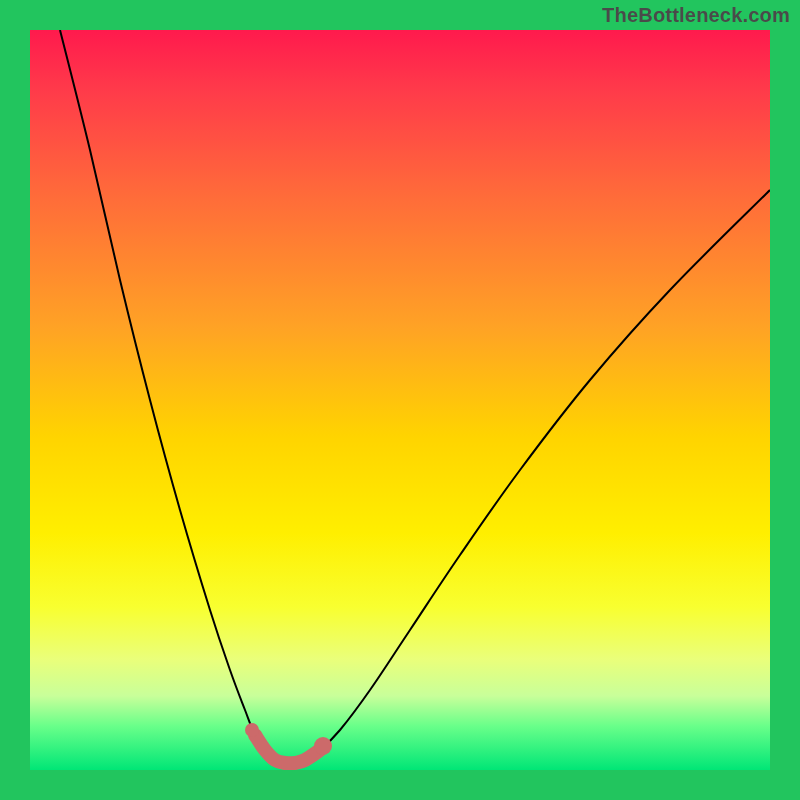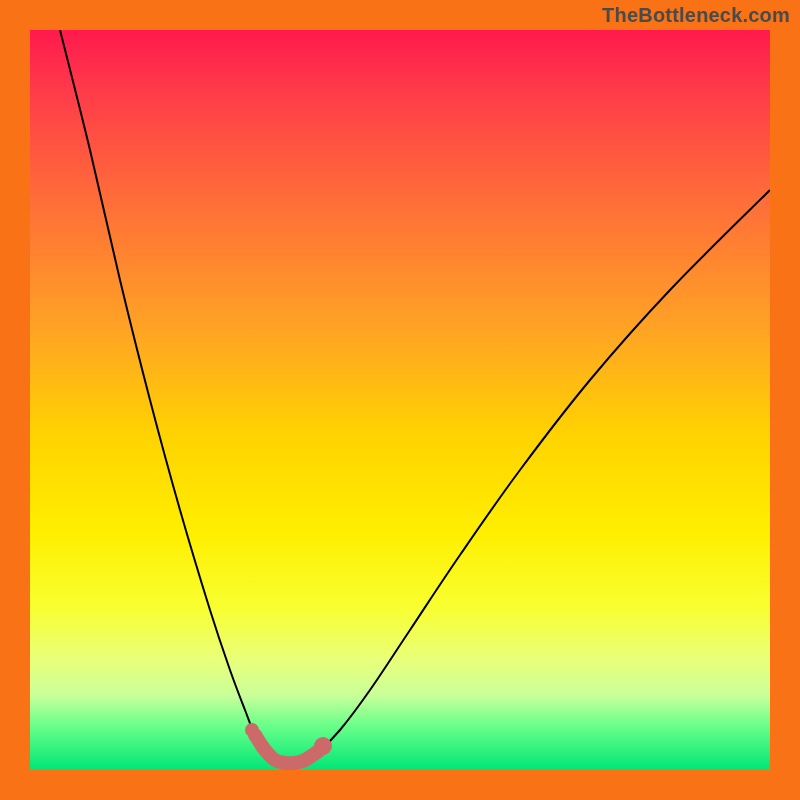--- a/index.html
+++ b/index.html
@@ -10,21 +10,21 @@
     background: #000;
     font-family: Arial, Helvetica, sans-serif;
     overflow: hidden;
   }
   .frame {
     position: absolute;
     left: 0;
     top: 0;
     width: 800px;
     height: 800px;
-    background: #f97316;
+    background: #22c55e;
   }
   .plot {
     position: absolute;
     left: 30px;
     top: 30px;
     width: 740px;
     height: 740px;
     background: linear-gradient(to bottom,
       #ff1a4d 0%,
       #ff3a4a 8%,

